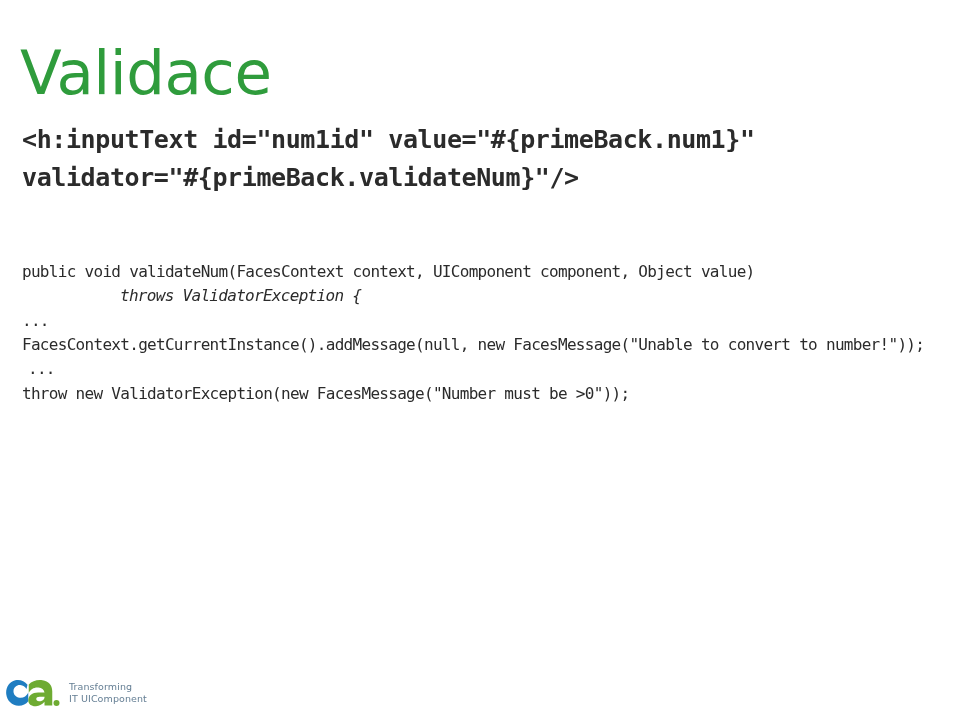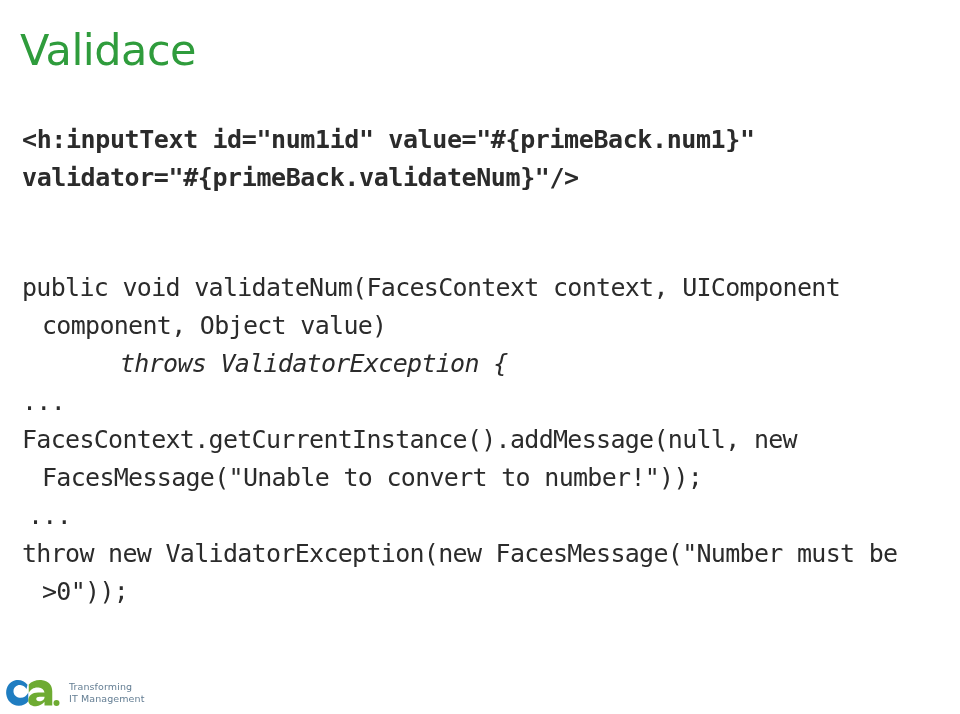--- a/index.html
+++ b/index.html
@@ -22,21 +22,21 @@
     inset: 0;
     background: #ffffff;
   }
 
   
   .slide-title {
     position: absolute;
     left: 20px;
     top: -4px;
     font-family: "DejaVu Sans", "Liberation Sans", sans-serif;
-    font-size: 43px;
+    font-size: 61px;
     font-weight: 400;
     line-height: 1.18;
     letter-spacing: -0.5px;
     color: #2f9c3c;
     white-space: nowrap;
   }
 
   
   .code-area {
     position: absolute;
@@ -63,21 +63,21 @@
   }
   .block-markup .cont {
     display: block;
     padding-left: 20px;
     text-indent: -20px;
   }
 
   
   .block-java {
     padding: 0 2px 0 22px;
-    font-size: 25px;
+    font-size: 16px;
     font-weight: normal;
     line-height: 1.52;
     letter-spacing: -0.7px;
   }
   .hang {
     display: block;
     padding-left: 20px;
     text-indent: -20px;
   }
   .spacer-sm { height: 22px; }
@@ -140,17 +140,17 @@
   </div>
 
   <div class="footer-logo">
     <svg class="ca-mark" viewBox="0 0 116 68" aria-hidden="true">
       <path d="M47 17.5 C41 10 31.5 6 22.5 8.5 C10 12 3 23.5 4.5 36.5 C6 49.5 16 59 29 59.5 C37 59.8 44 56.5 48.5 50.5 L48.5 33.5 C45 40.5 38.5 44.5 31 43.5 C23.5 42.5 18.5 36.5 19 29.5 C19.5 22.5 25.5 17.5 32.5 18 C38 18.4 42.5 21.5 45 26 Z" fill="#1879bf"></path>
       <path d="M77 8.5 C66 7 56 10 49.5 17 L49.5 34 C53 26.5 60.5 22 69 23 C75.5 23.8 80 27.5 81 33 L68 33 C56.5 33 48.5 39.5 48.5 48.5 C48.5 56.5 55 61 64 60.5 C71 60 77 56.5 81 51.5 L81 59 L96.5 59 L96.5 30.5 C96.5 18 89 10 77 8.5 Z M81 42.5 C81 47.5 75.5 51 70 50.5 C66.5 50.2 64.5 48.5 64.5 46 C64.5 43 67 41.5 71.5 41.5 L81 41.5 Z" fill="#6aa92c"></path>
       <circle cx="105" cy="54" r="6" fill="#6aa92c"></circle>
     </svg>
     <div class="ca-tagline">
       <span>Transforming</span>
-      <span>IT Management</span>
+      <span>IT UIComponent</span>
     </div>
   </div>
 
 </div>
 
 </body></html>

